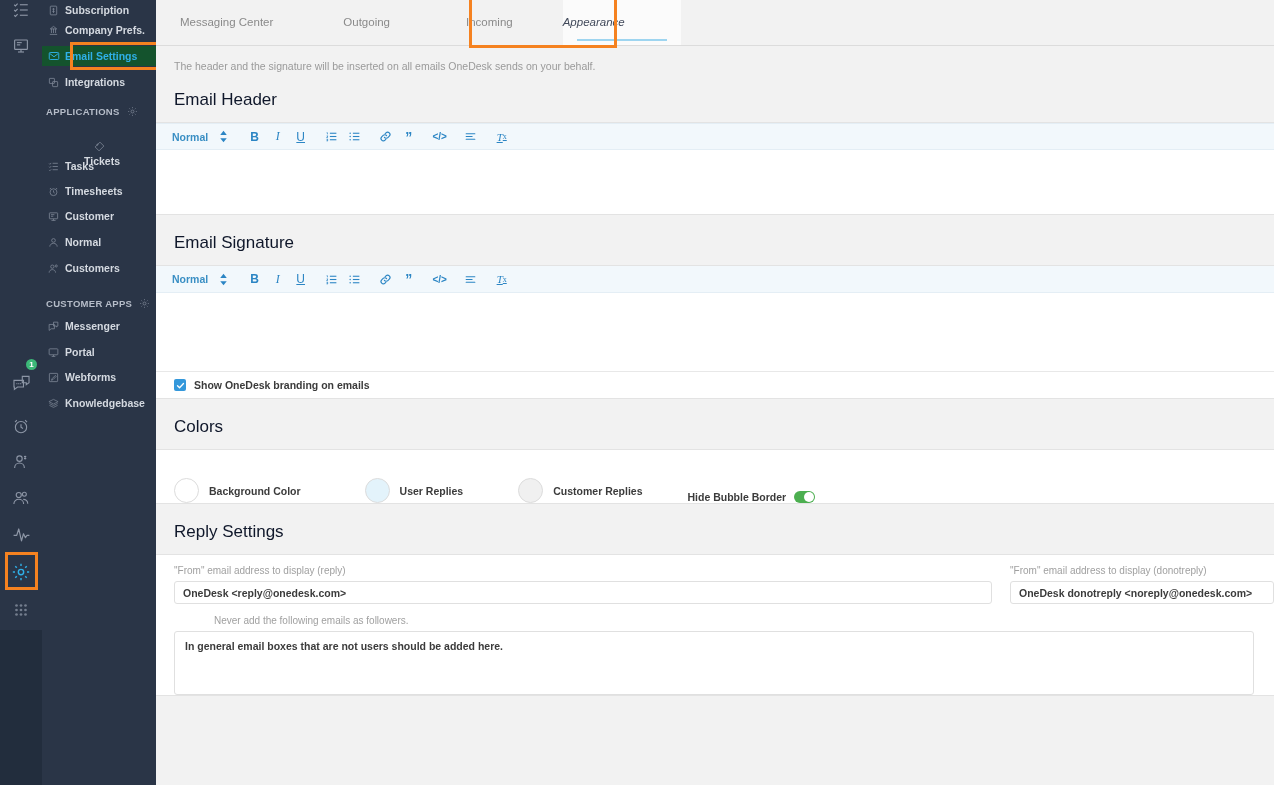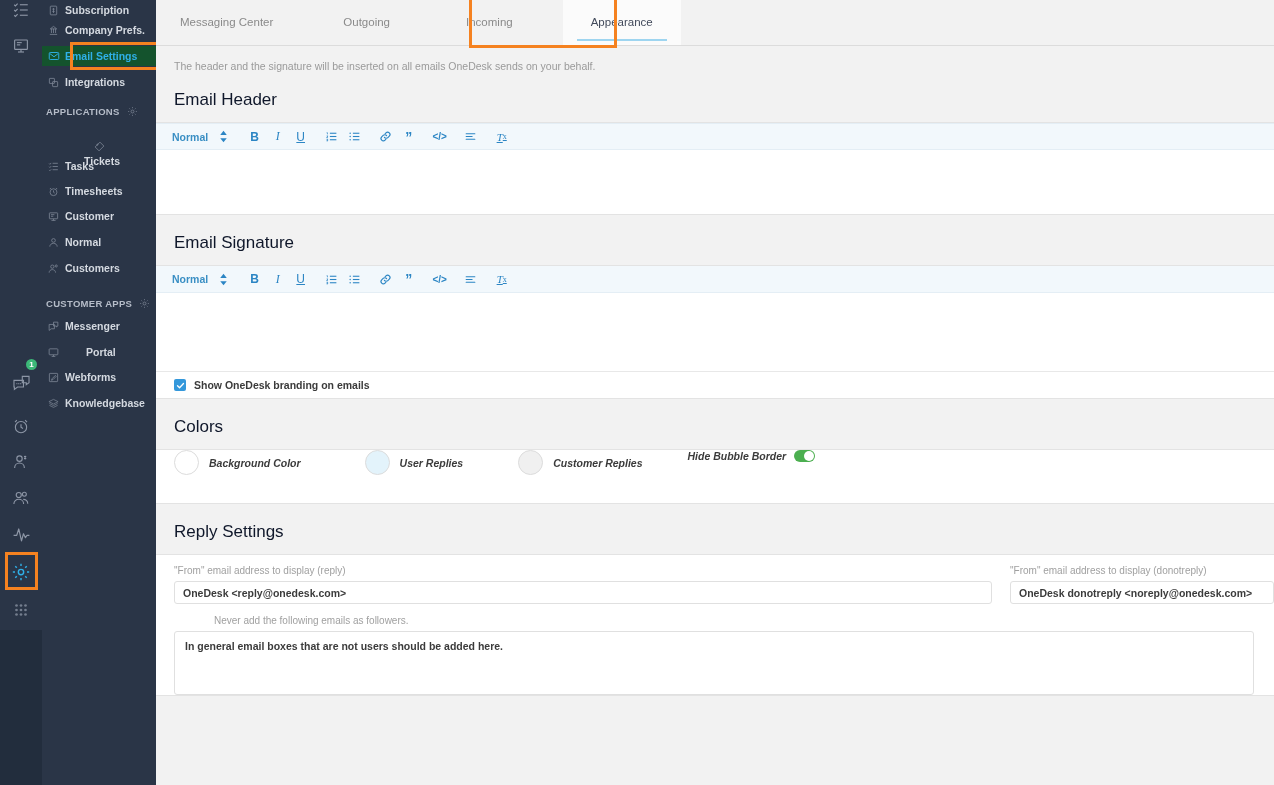--- a/index.html
+++ b/index.html
@@ -105,21 +105,21 @@
     padding-left: 16px; gap: 0px;
   }
   .tb-normal { font-size: 10.5px; color: #3a8fc4; font-weight: bold; margin-right: 4px; }
   .tb-btn {
     width: 23px; height: 23px; display: flex; align-items: center; justify-content: center;
     color: #2b85c4;
   }
   .tb-gap { width: 8px; }
   .editor-body { height: 64px; background: #fff; }
 
-  .colors-panel { display: flex; align-items: flex-start; height: 55px; padding-left: 18px; font-style: italic; }
+  .colors-panel { display: flex; align-items: flex-end; height: 55px; padding-left: 18px; }
   .swatch-wrap { display: flex; align-items: center; }
   .swatch {
     width: 25px; height: 25px; border-radius: 50%; border: 1px solid #dcdcdc;
     margin-right: 10px; flex: 0 0 25px;
   }
   .swatch-lbl { font-size: 10.5px; color: #3b3b3b; font-weight: bold; white-space: nowrap; }
   .toggle-lbl { font-size: 10.5px; color: #3b3b3b; font-weight: bold; margin-right: 8px; }
   .toggle {
     width: 21px; height: 12px; border-radius: 6px; background: #4caf50;
     position: relative; flex: 0 0 21px;
@@ -376,21 +376,21 @@
     <div class="nav-item" style="position:absolute;top:316px;left:0;right:0;">
       <span class="ic">
         <svg width="11" height="11" viewBox="0 0 24 24" fill="none" stroke="#9aa3b1" stroke-width="1.8">
           <path d="M12 2.5h9.5v8.5L18.5 13V11H12z"></path>
           <path d="M2.5 7.5h11.5V17H7l-4.5 3.5V17H2.5z"></path>
         </svg>
       </span>
       <span>Messenger</span>
     </div>
 
-    <div class="nav-item" style="position:absolute;top:342px;left:0;right:0;gap:21px;">
+    <div class="nav-item" style="position:absolute;top:342px;left:0;right:0;">
       <span class="ic">
         <svg width="11" height="11" viewBox="0 0 24 24" fill="none" stroke="#9aa3b1" stroke-width="1.8">
           <rect x="2.5" y="4" width="19" height="13" rx="1.5"></rect>
             <line x1="8" y1="20.5" x2="16" y2="20.5"></line>
             <line x1="12" y1="17" x2="12" y2="20.5"></line>
         </svg>
       </span>
       <span>Portal</span>
     </div>
 
@@ -417,21 +417,21 @@
 
     <div class="sb-sel-box"></div>
   </div>
 
   <div class="main">
 
     <div class="tabbar">
       <div class="tab" style="margin-left:8px">Messaging Center</div>
       <div class="tab" style="margin-left:38px">Outgoing</div>
       <div class="tab" style="margin-left:44px">Incoming</div>
-      <div class="tab active" style="margin-left:34px;width:118px;text-align:center;padding:0;">Appearance</div>
+      <div class="tab active" style="margin-left:34px;width:118px;padding:0;font-style:italic;">Appearance</div>
       <div class="tab-sel-box"></div>
     </div>
 
     <div class="intro">The header and the signature will be inserted on all emails OneDesk sends on your behalf.</div>
 
     <div class="section-title">Email Header</div>
     <div class="panel">
 
       <div class="editor-toolbar">
         <span class="tb-normal">Normal</span>

